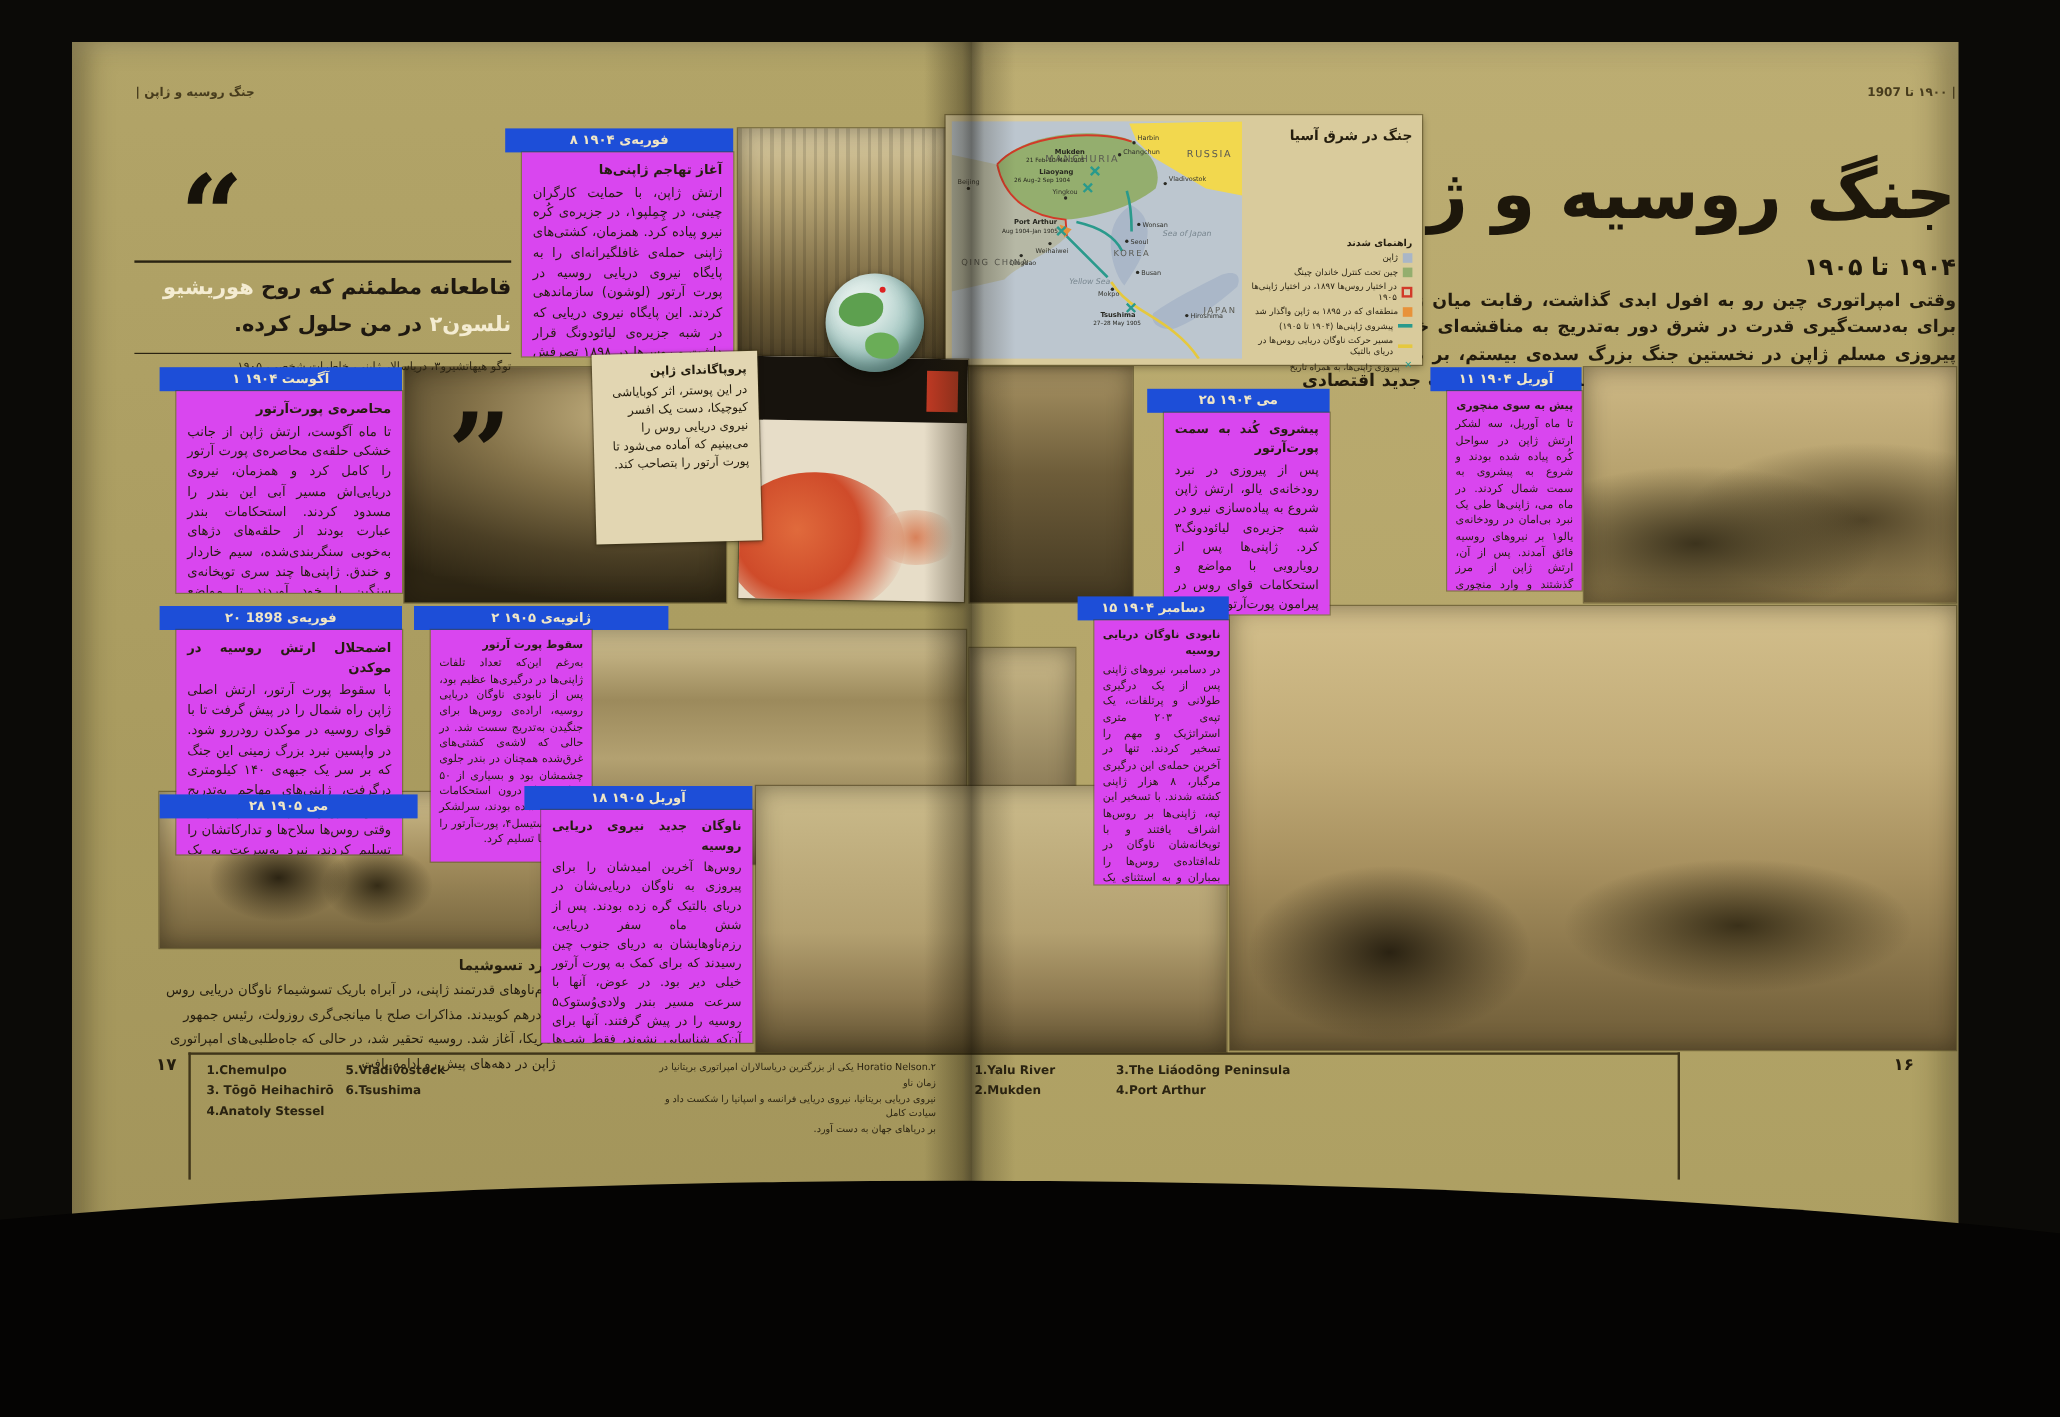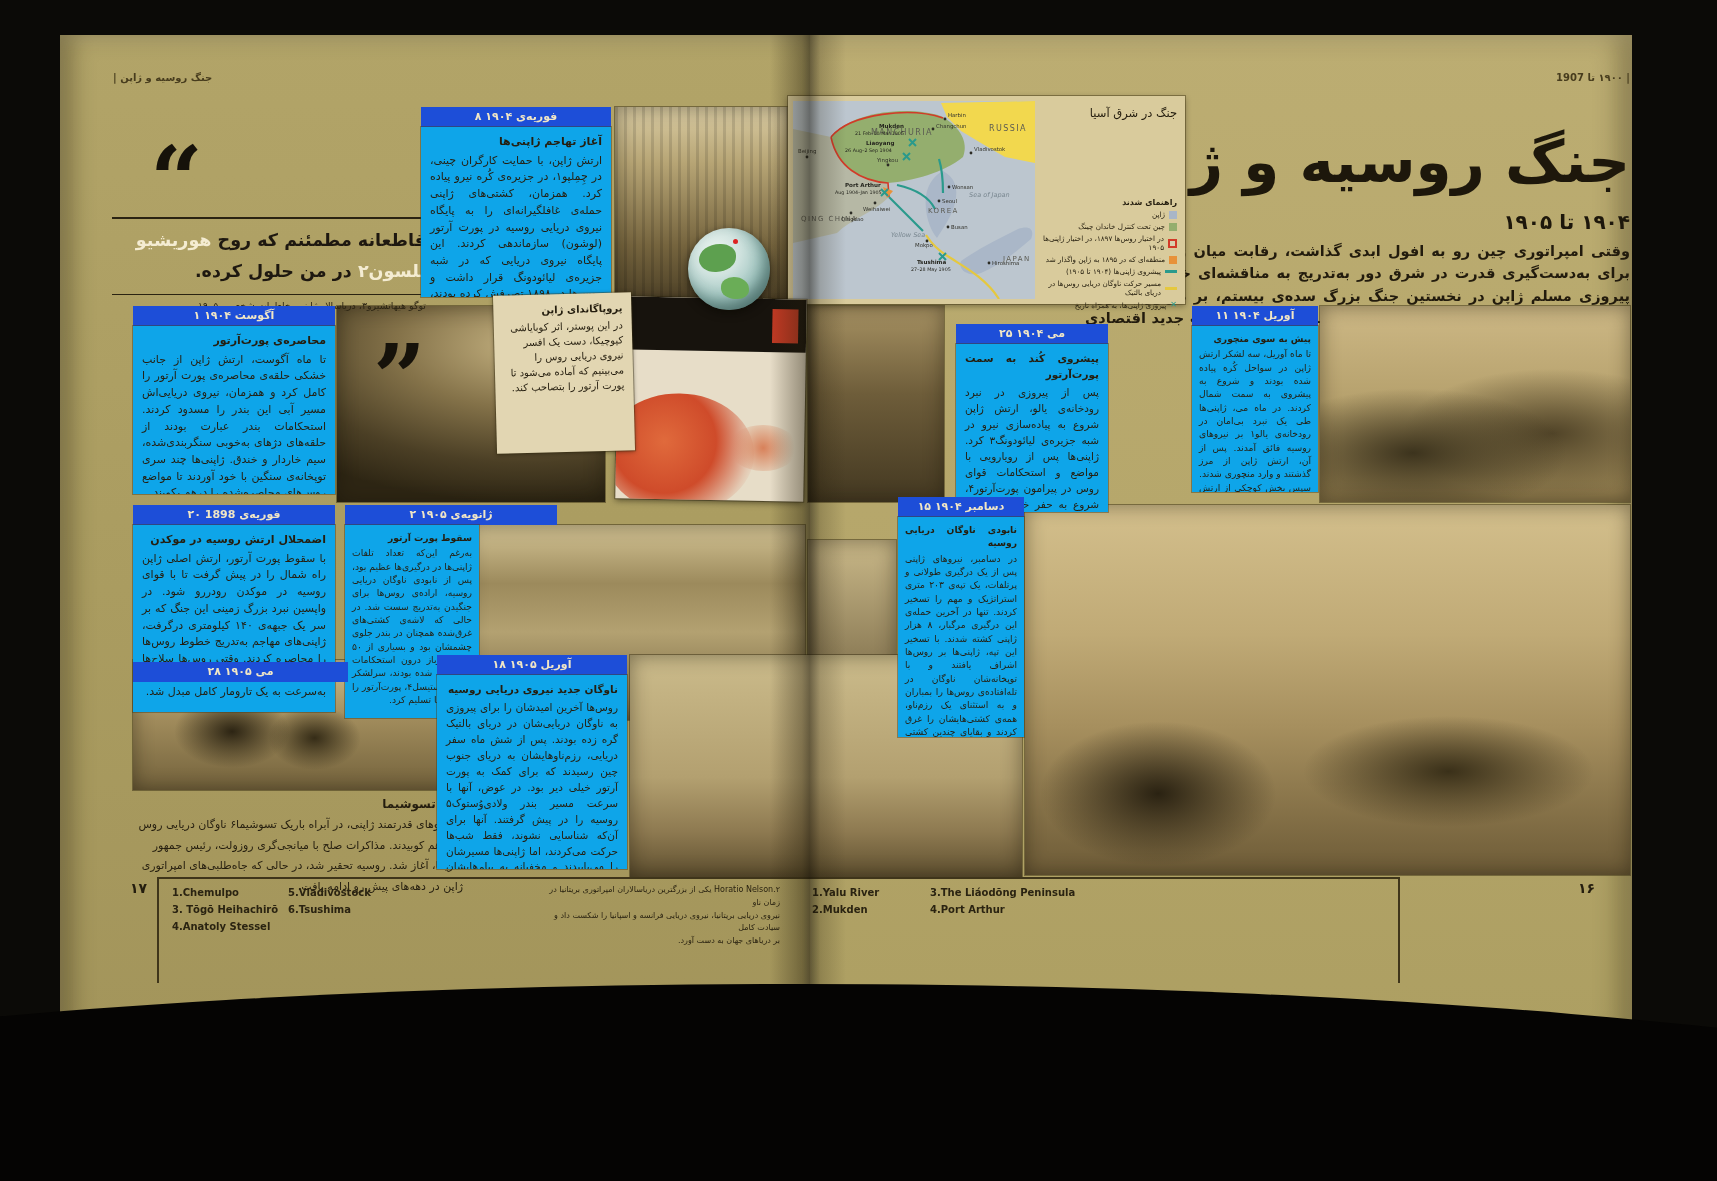--- a/index.html
+++ b/index.html
@@ -14,22 +14,22 @@
     background:linear-gradient(180deg,#bcad72 0%,#b5a66a 55%,#ad9f62 100%);
     box-shadow:inset -14px 0 24px rgba(30,24,8,.3), inset 0 8px 14px rgba(255,250,220,.12);}
   .gutter{left:770px;top:35px;width:76px;height:1005px;z-index:7;pointer-events:none;
     background:linear-gradient(90deg,rgba(35,28,10,0) 0%,rgba(35,28,10,.38) 42%,rgba(18,14,4,.5) 52%,rgba(35,28,10,.22) 66%,rgba(35,28,10,0) 100%);}
   .bottom-curve{left:-700px;top:984px;width:3000px;height:420px;background:#050403;border-radius:50%;z-index:8;}
   
   .runhead{font-size:10px;color:#473c1d;font-weight:bold;z-index:3;}
   
   .dhead{background:#1d4ed8;color:#f0e6c6;font-size:11px;font-weight:bold;text-align:center;
     height:20px;line-height:20px;letter-spacing:.3px;}
-  .dbody{background:#0ea5e9;color:#251e0f;font-size:11px;line-height:1.52;padding:7px 9px;
-    text-align:justify;overflow:hidden;box-shadow:0 0 0 1px rgba(74,62,26,.45);}
+  .dbody{background:#d946ef;color:#251e0f;font-size:11px;line-height:1.52;padding:7px 9px;
+    text-align:justify;overflow:hidden;box-shadow:0 0 0 1px rgba(74,62,26,.45);margin-left:14px;}
   .btitle{font-weight:bold;display:block;margin-bottom:2px;}
   .rtl{direction:rtl;}
   
   .photo{box-shadow:0 0 0 1px rgba(56,46,18,.5), inset 0 0 20px rgba(22,17,6,.45);z-index:1;}
   .ph-procession{background:linear-gradient(180deg,#d9cba2 0%,#b7a575 28%,#75643e 70%,#4a3e25 100%),
     repeating-linear-gradient(90deg,rgba(0,0,0,.12) 0 3px,rgba(0,0,0,0) 3px 9px);background-blend-mode:multiply;}
   .ph-cannon{background:radial-gradient(120% 80% at 70% 20%,#c4b180 0%,#847249 40%,#4b3f25 75%,#2e2614 100%);}
   .ph-trench{background:linear-gradient(180deg,#a79263 0%,#6e5d3a 45%,#433821 100%);}
   .ph-march{background:radial-gradient(90% 60% at 30% 75%,#3c331d 0%,rgba(60,51,29,0) 55%),
     radial-gradient(80% 55% at 75% 65%,#514428 0%,rgba(81,68,40,0) 60%),
@@ -44,21 +44,21 @@
     radial-gradient(40% 25% at 70% 72%,#3a3019 0%,rgba(58,48,25,0) 60%),
     linear-gradient(180deg,#d3bf8c 0%,#c0aa76 35%,#a68f5e 60%,#6d5b37 100%);}
   
   .qmark{font-size:92px;line-height:70px;color:#16120a;font-weight:bold;font-family:"DejaVu Serif",serif;}
   .qline{height:2px;background:#2a2312;}
   .qtext{font-size:17.5px;font-weight:bold;color:#1e1810;line-height:1.75;text-align:right;}
   .qname{color:#f4ecd2;}
   .qattr{font-size:9.5px;color:#2c2513;}
   
   .map-panel{background:#d9cb9c;box-shadow:0 0 0 1px rgba(74,62,26,.5), 0 2px 6px rgba(20,15,5,.4);z-index:2;}
-  .map-cap-title{font-weight:normal;font-size:11.5px;color:#241d0e;}
+  .map-cap-title{font-weight:bold;font-size:11.5px;color:#241d0e;}
   .map-cap-text{font-size:10px;color:#2a2312;line-height:1.55;text-align:justify;}
   .leg-title{font-weight:bold;font-size:8px;color:#241d0e;}
   .leg-item{display:flex;align-items:center;gap:4px;font-size:7.2px;color:#2a2312;line-height:1.25;direction:rtl;margin-top:3px;}
   .sw{width:8px;height:8px;flex:0 0 auto;}
   .sw-japan{background:#a9b6c7;}
   .sw-qing{background:#94ae6e;}
   .sw-rus{background:#d9cfae;border:2px solid #d23a28;width:5px;height:5px;}
   .sw-ceded{background:#e8923a;}
   .sw-adv{background:#2a9a8c;height:3px;width:12px;}
   .sw-baltic{background:#e5c83e;height:3px;width:12px;}

